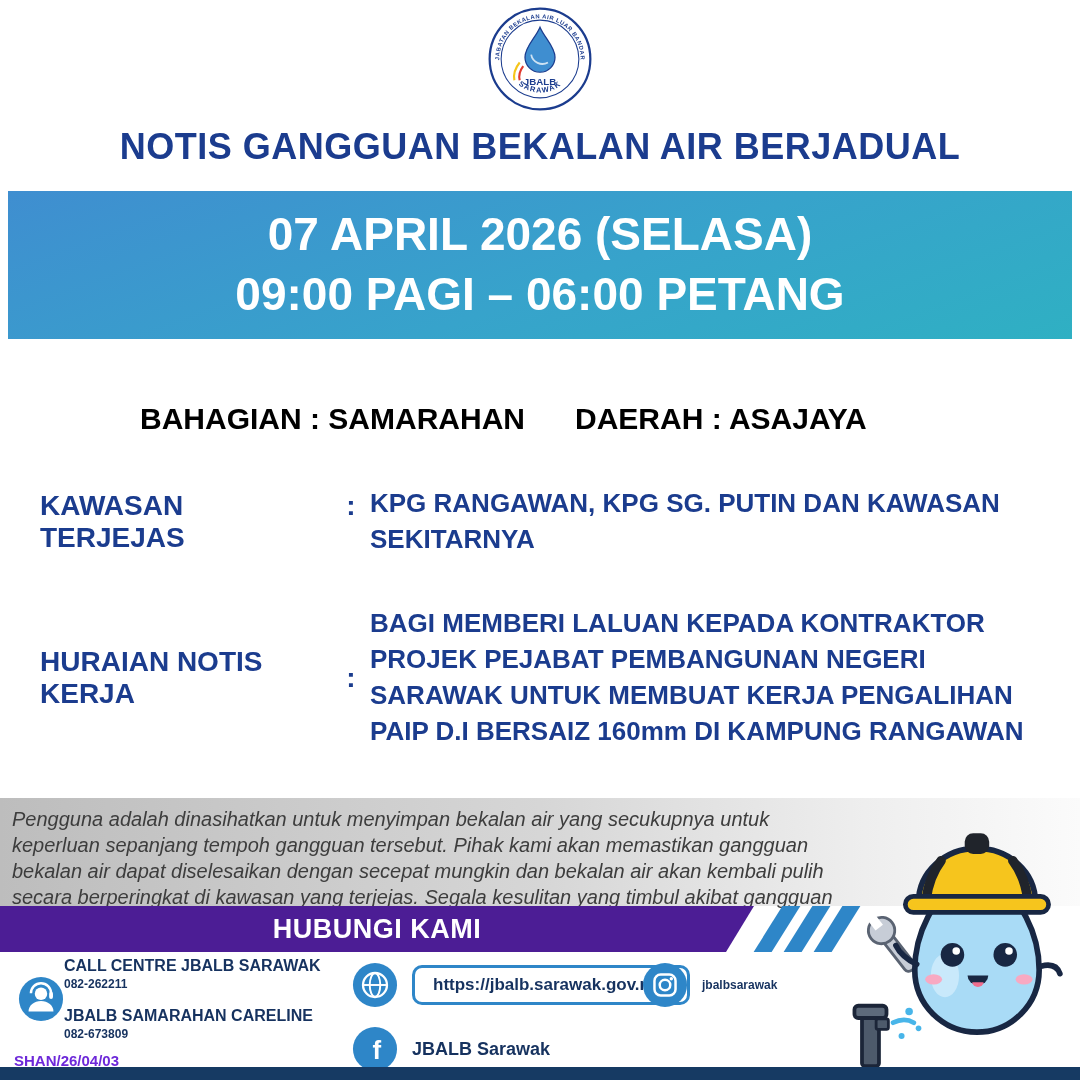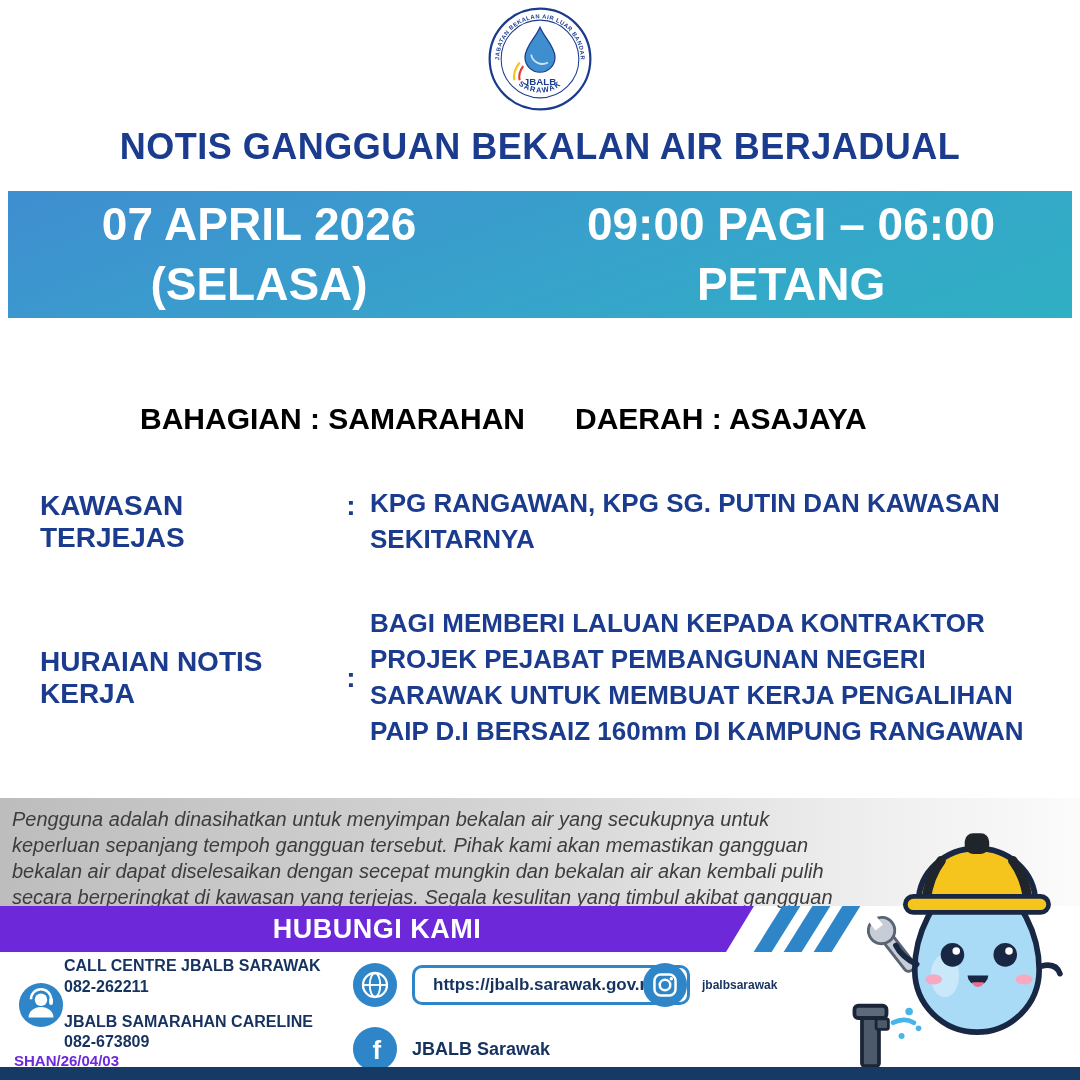--- a/index.html
+++ b/index.html
@@ -6,23 +6,23 @@
   html,body { background:#ffffff; }
   body { font-family:"Liberation Sans", sans-serif; }
   .poster { position:relative; width:1080px; height:1080px; background:#ffffff; overflow:hidden; margin:0 auto; }
 
   .logo { position:absolute; top:6px; left:487px; width:106px; height:106px; }
   .logo-svg { width:106px; height:106px; }
 
   .title { position:absolute; top:126px; left:0; width:100%; text-align:center;
            font-size:36px; font-weight:bold; color:#1b3c8e; letter-spacing:0.5px; }
 
-  .banner { position:absolute; top:191px; left:8px; width:1064px; height:127px;
+  .banner { position:absolute; top:191px; left:8px; width:1064px; height:148px;
             background:linear-gradient(160deg,#3f8ed0 0%,#37a3cb 55%,#2fb0c3 100%);
-            display:flex; align-items:center; justify-content:center;
+            display:flex; flex-direction:column; align-items:center; justify-content:center;
             color:#ffffff; font-weight:bold; font-size:46px; line-height:1.3; text-align:center; }
 
   .region-row { position:absolute; top:402px; left:0; width:100%; height:40px;
                 color:#000000; font-weight:bold; font-size:30px; }
   .region-bahagian { position:absolute; left:140px; top:0; }
   .region-daerah   { position:absolute; left:575px; top:0; }
 
   .detail-row { position:absolute; left:40px; width:1000px; display:grid;
                 grid-template-columns:292px 38px 660px; color:#1b3c8e; font-weight:bold; }
   .detail-row .d-label { font-size:28px; }
@@ -31,33 +31,33 @@
   .detail-row-1 { top:486px; align-items:start; }
   .detail-row-1 .d-label, .detail-row-1 .d-colon { padding-top:4px; }
   .detail-row-2 { top:606px; align-items:center; }
 
   .advisory-band { position:absolute; top:798px; left:0; width:1080px; height:108px;
                    background:linear-gradient(90deg,#bdbdbd 0%,#d6d6d6 50%,#eeeeee 80%,#fbfbfb 100%); }
   .advisory-text { margin:8px 0 0 12px; width:835px; font-style:italic; font-size:20px;
                    line-height:1.3; color:#3d3d3d; font-weight:500; }
 
   .contact-band { position:absolute; top:906px; left:0; width:860px; height:46px; }
-  .contact-band-bar { position:absolute; left:0; top:0; width:754px; height:46px; background:#6d28d9;
+  .contact-band-bar { position:absolute; left:0; top:0; width:754px; height:46px; background:#4c1d95;
                       clip-path:polygon(0 0,100% 0,calc(100% - 28px) 100%,0 100%);
                       display:flex; align-items:center; justify-content:center;
                       color:#ffffff; font-weight:bold; font-size:27px; letter-spacing:0.5px; }
   .contact-band-stripes { position:absolute; left:768px; top:0; height:46px; display:flex; gap:12px; }
   .contact-band-stripes i { display:block; width:18px; height:46px; background:#2e86c8; transform:skewX(-32deg); }
 
   .icon-circle { width:46px; height:46px; flex:0 0 46px; }
 
   .contact-left { position:absolute; top:956px; left:18px; display:flex; align-items:center; }
   .contact-left-texts { }
   .contact-label  { font-size:16px; font-weight:bold; color:#16325f; line-height:1.3; }
-  .contact-number { font-size:16px; font-weight:bold; color:#16325f; line-height:1.3; margin-bottom:14px; }
+  .contact-number { font-size:12px; font-weight:bold; color:#16325f; line-height:1.3; margin-bottom:14px; }
   .contact-number:last-child { margin-bottom:0; }
 
   .contact-web { position:absolute; top:962px; left:352px; display:flex; align-items:center; }
   .web-pill { margin-left:14px; border:3px solid #2e86c8; border-radius:10px; padding:7px 18px;
               font-size:17px; font-weight:bold; color:#16325f; }
 
   .contact-ig { position:absolute; top:962px; left:642px; display:flex; align-items:center; }
   .ig-handle { margin-left:14px; font-size:12px; font-weight:bold; color:#16325f; }
 
   .contact-fb { position:absolute; top:1026px; left:352px; display:flex; align-items:center; }

